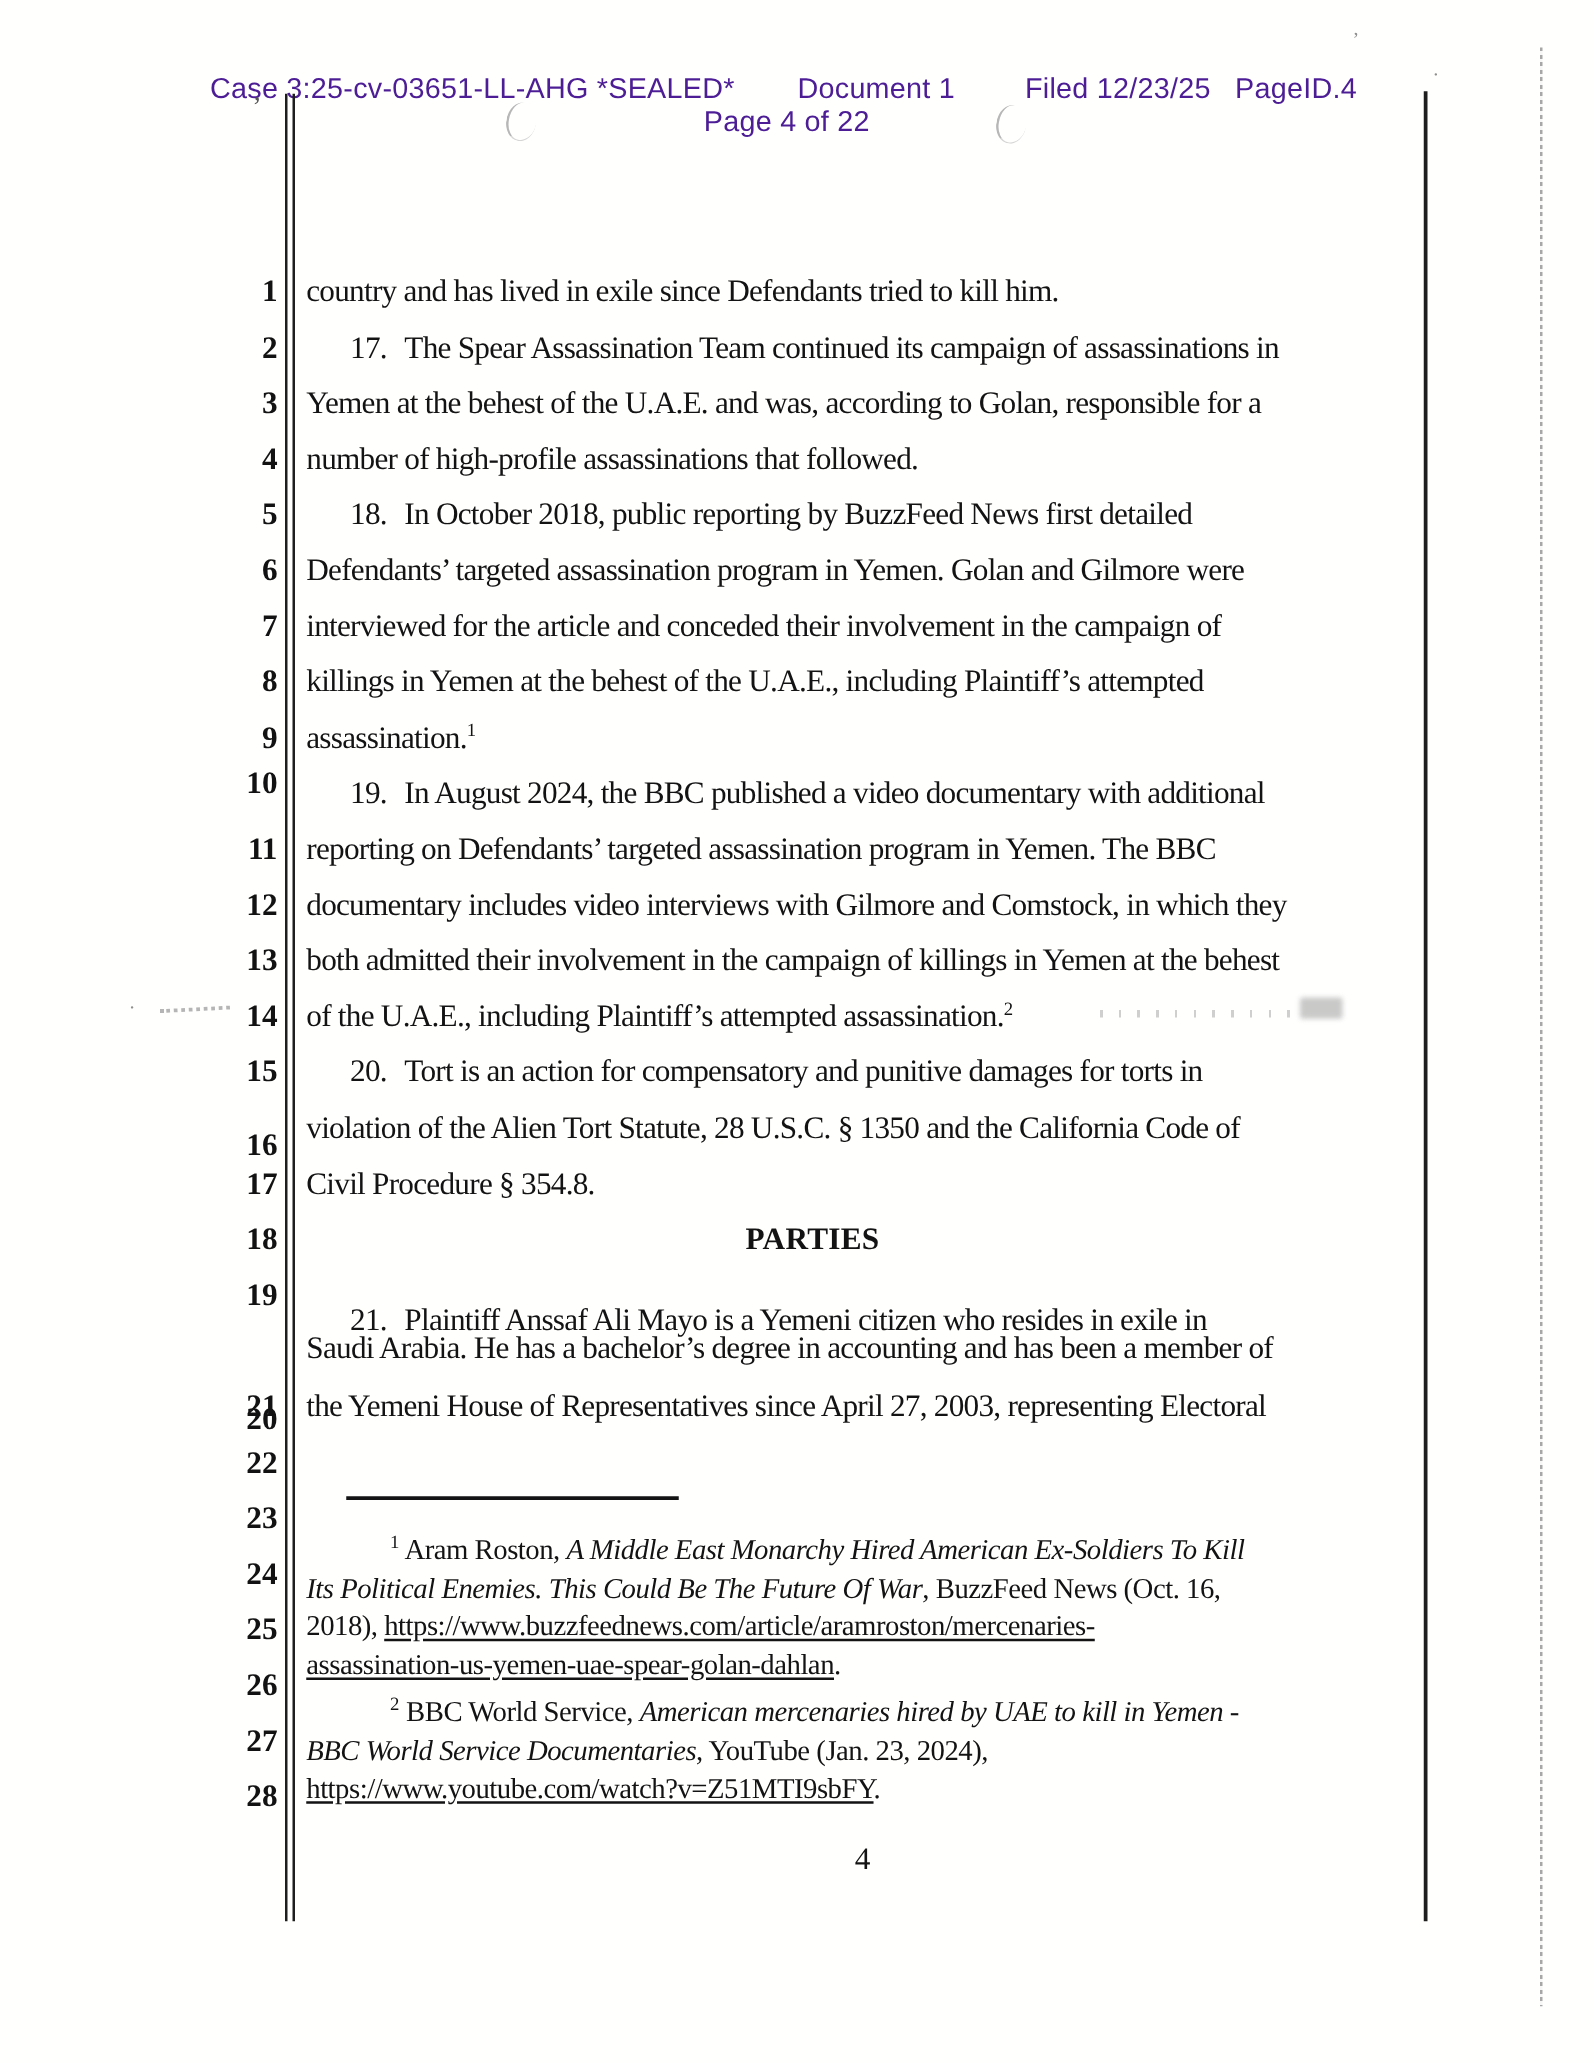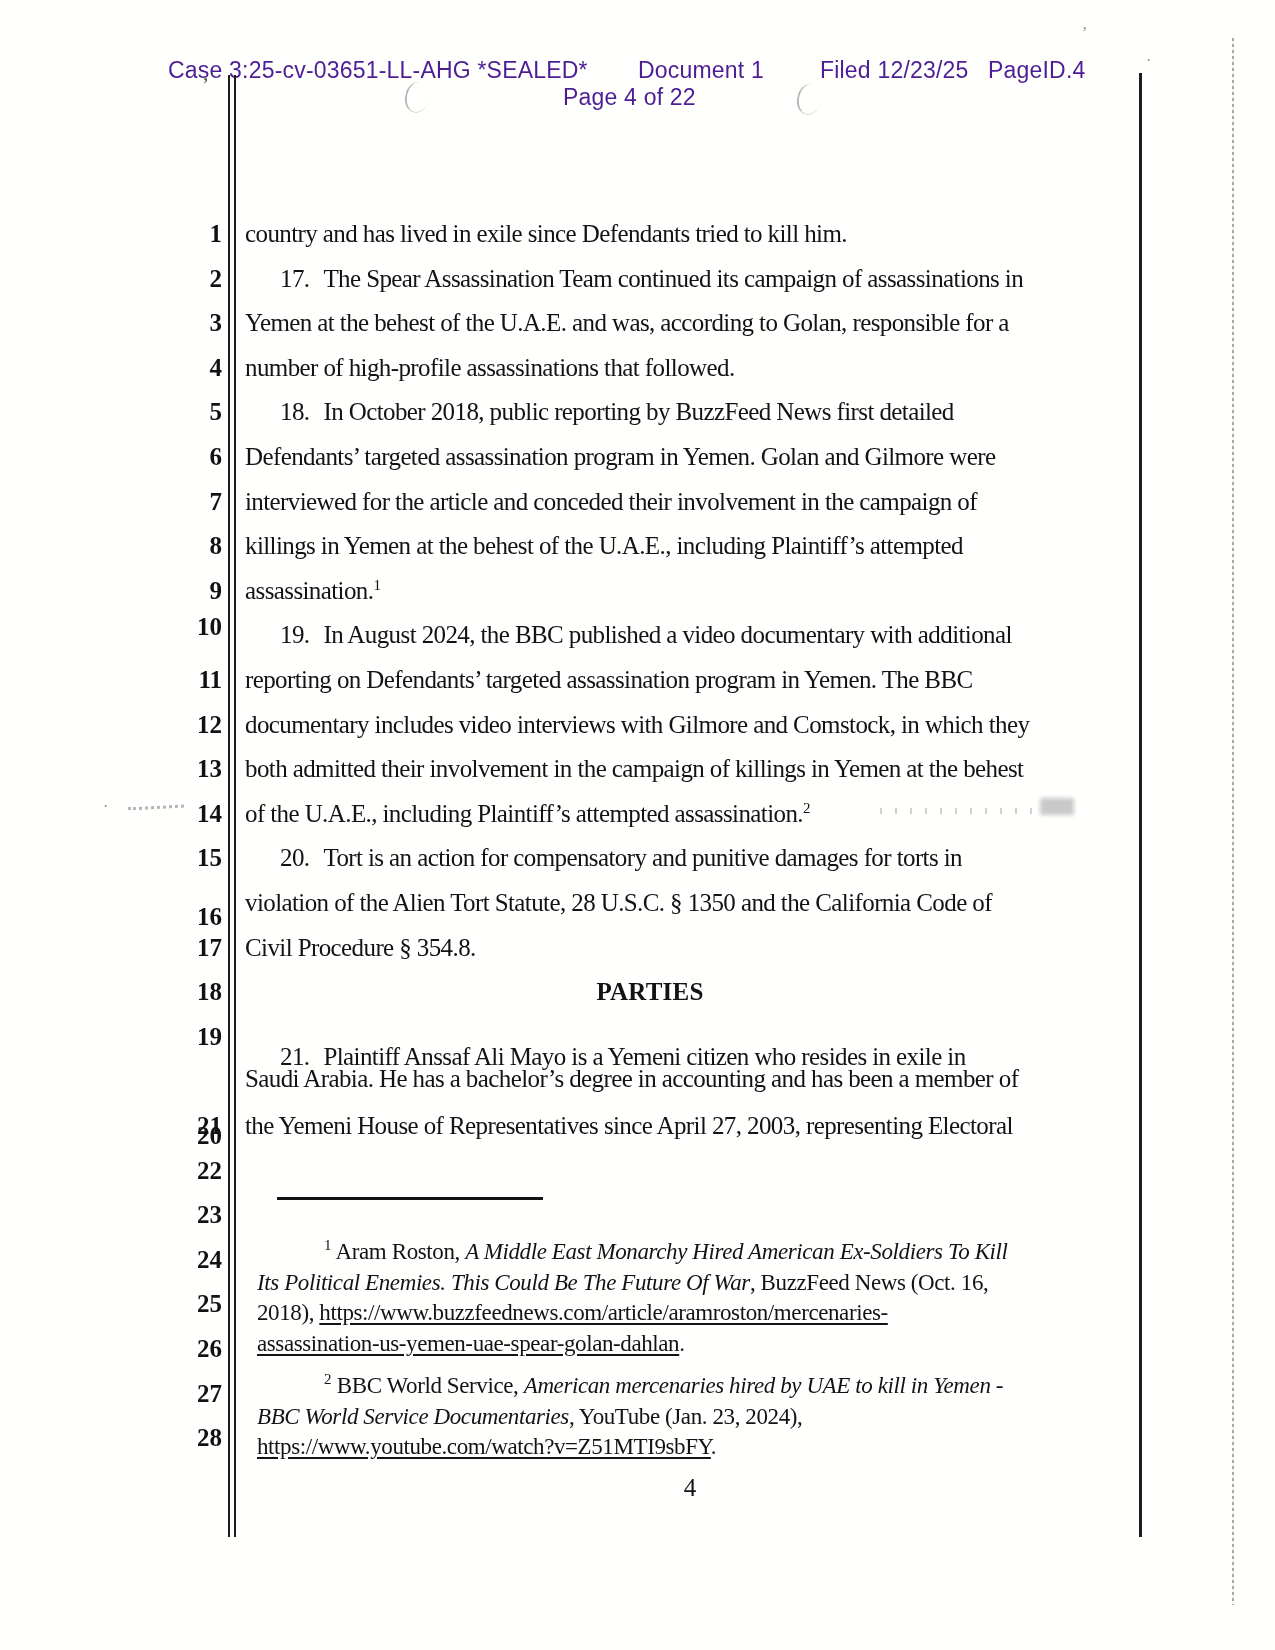--- a/index.html
+++ b/index.html
@@ -18,21 +18,21 @@
   
   .bline{position:absolute;left:245px;width:890px;font-size:25px;line-height:25px;
          letter-spacing:-0.6px;white-space:nowrap;color:#131313;}
   .bline.center{width:810px;text-align:center;font-weight:bold;letter-spacing:0.2px;}
   .plabel{display:inline-block;margin-left:35px;}
   .ptext{margin-left:14px;}
   sup{font-size:15px;line-height:0;vertical-align:super;letter-spacing:0;}
   
   .fnblock{position:absolute;left:245px;top:1225px;width:905px;font-size:23px;
            letter-spacing:-0.4px;color:#131313;}
-  .fnp{margin:12px;}
+  .fnp{margin:0;}
   .fnp + .fnp{margin-top:8px;}
   .fnline{line-height:30.5px;white-space:nowrap;}
   .fnline.first{padding-left:67px;}
   .it{font-style:italic;}
   .lnk{text-decoration:underline;text-underline-offset:3px;cursor:pointer;color:#131313;}
   .fnrule{position:absolute;left:277px;top:1197px;width:266px;height:3px;background:#141414;}
   .pageno{position:absolute;left:245px;top:1474px;width:890px;text-align:center;
           font-size:25px;color:#131313;}
   
   .arc{position:absolute;width:22px;height:30px;border-left:2px solid #a6a6a6;

